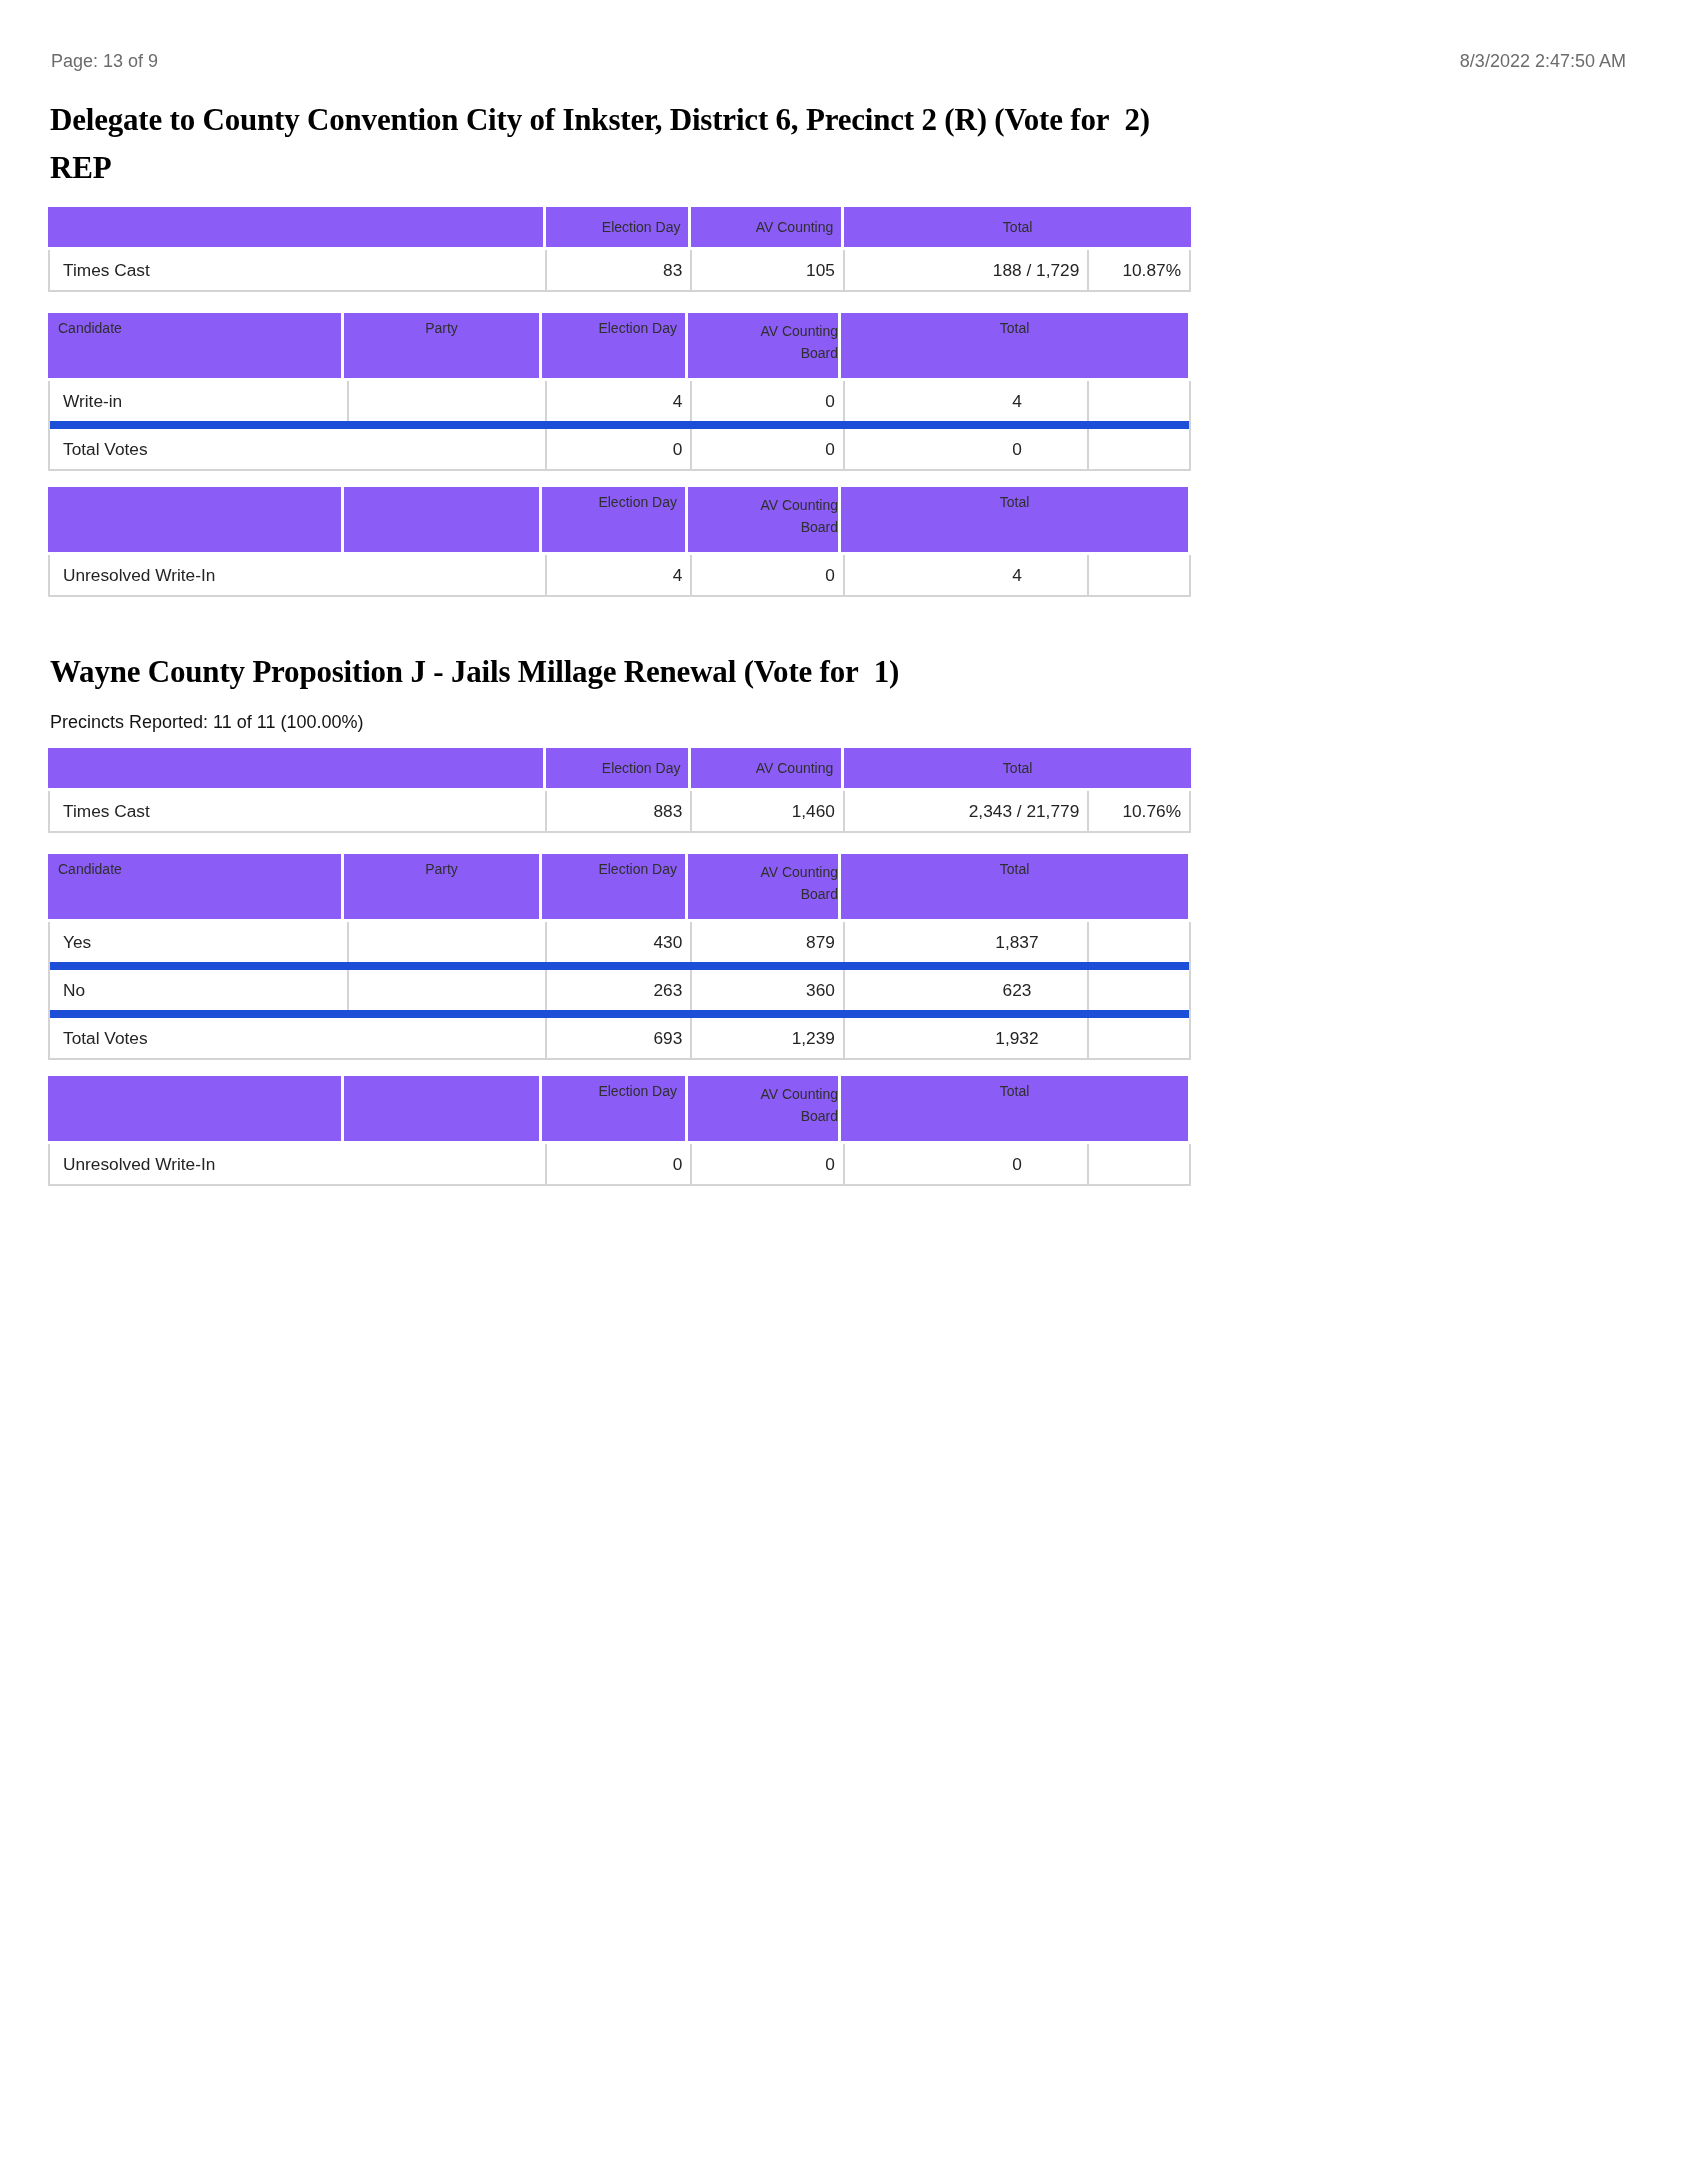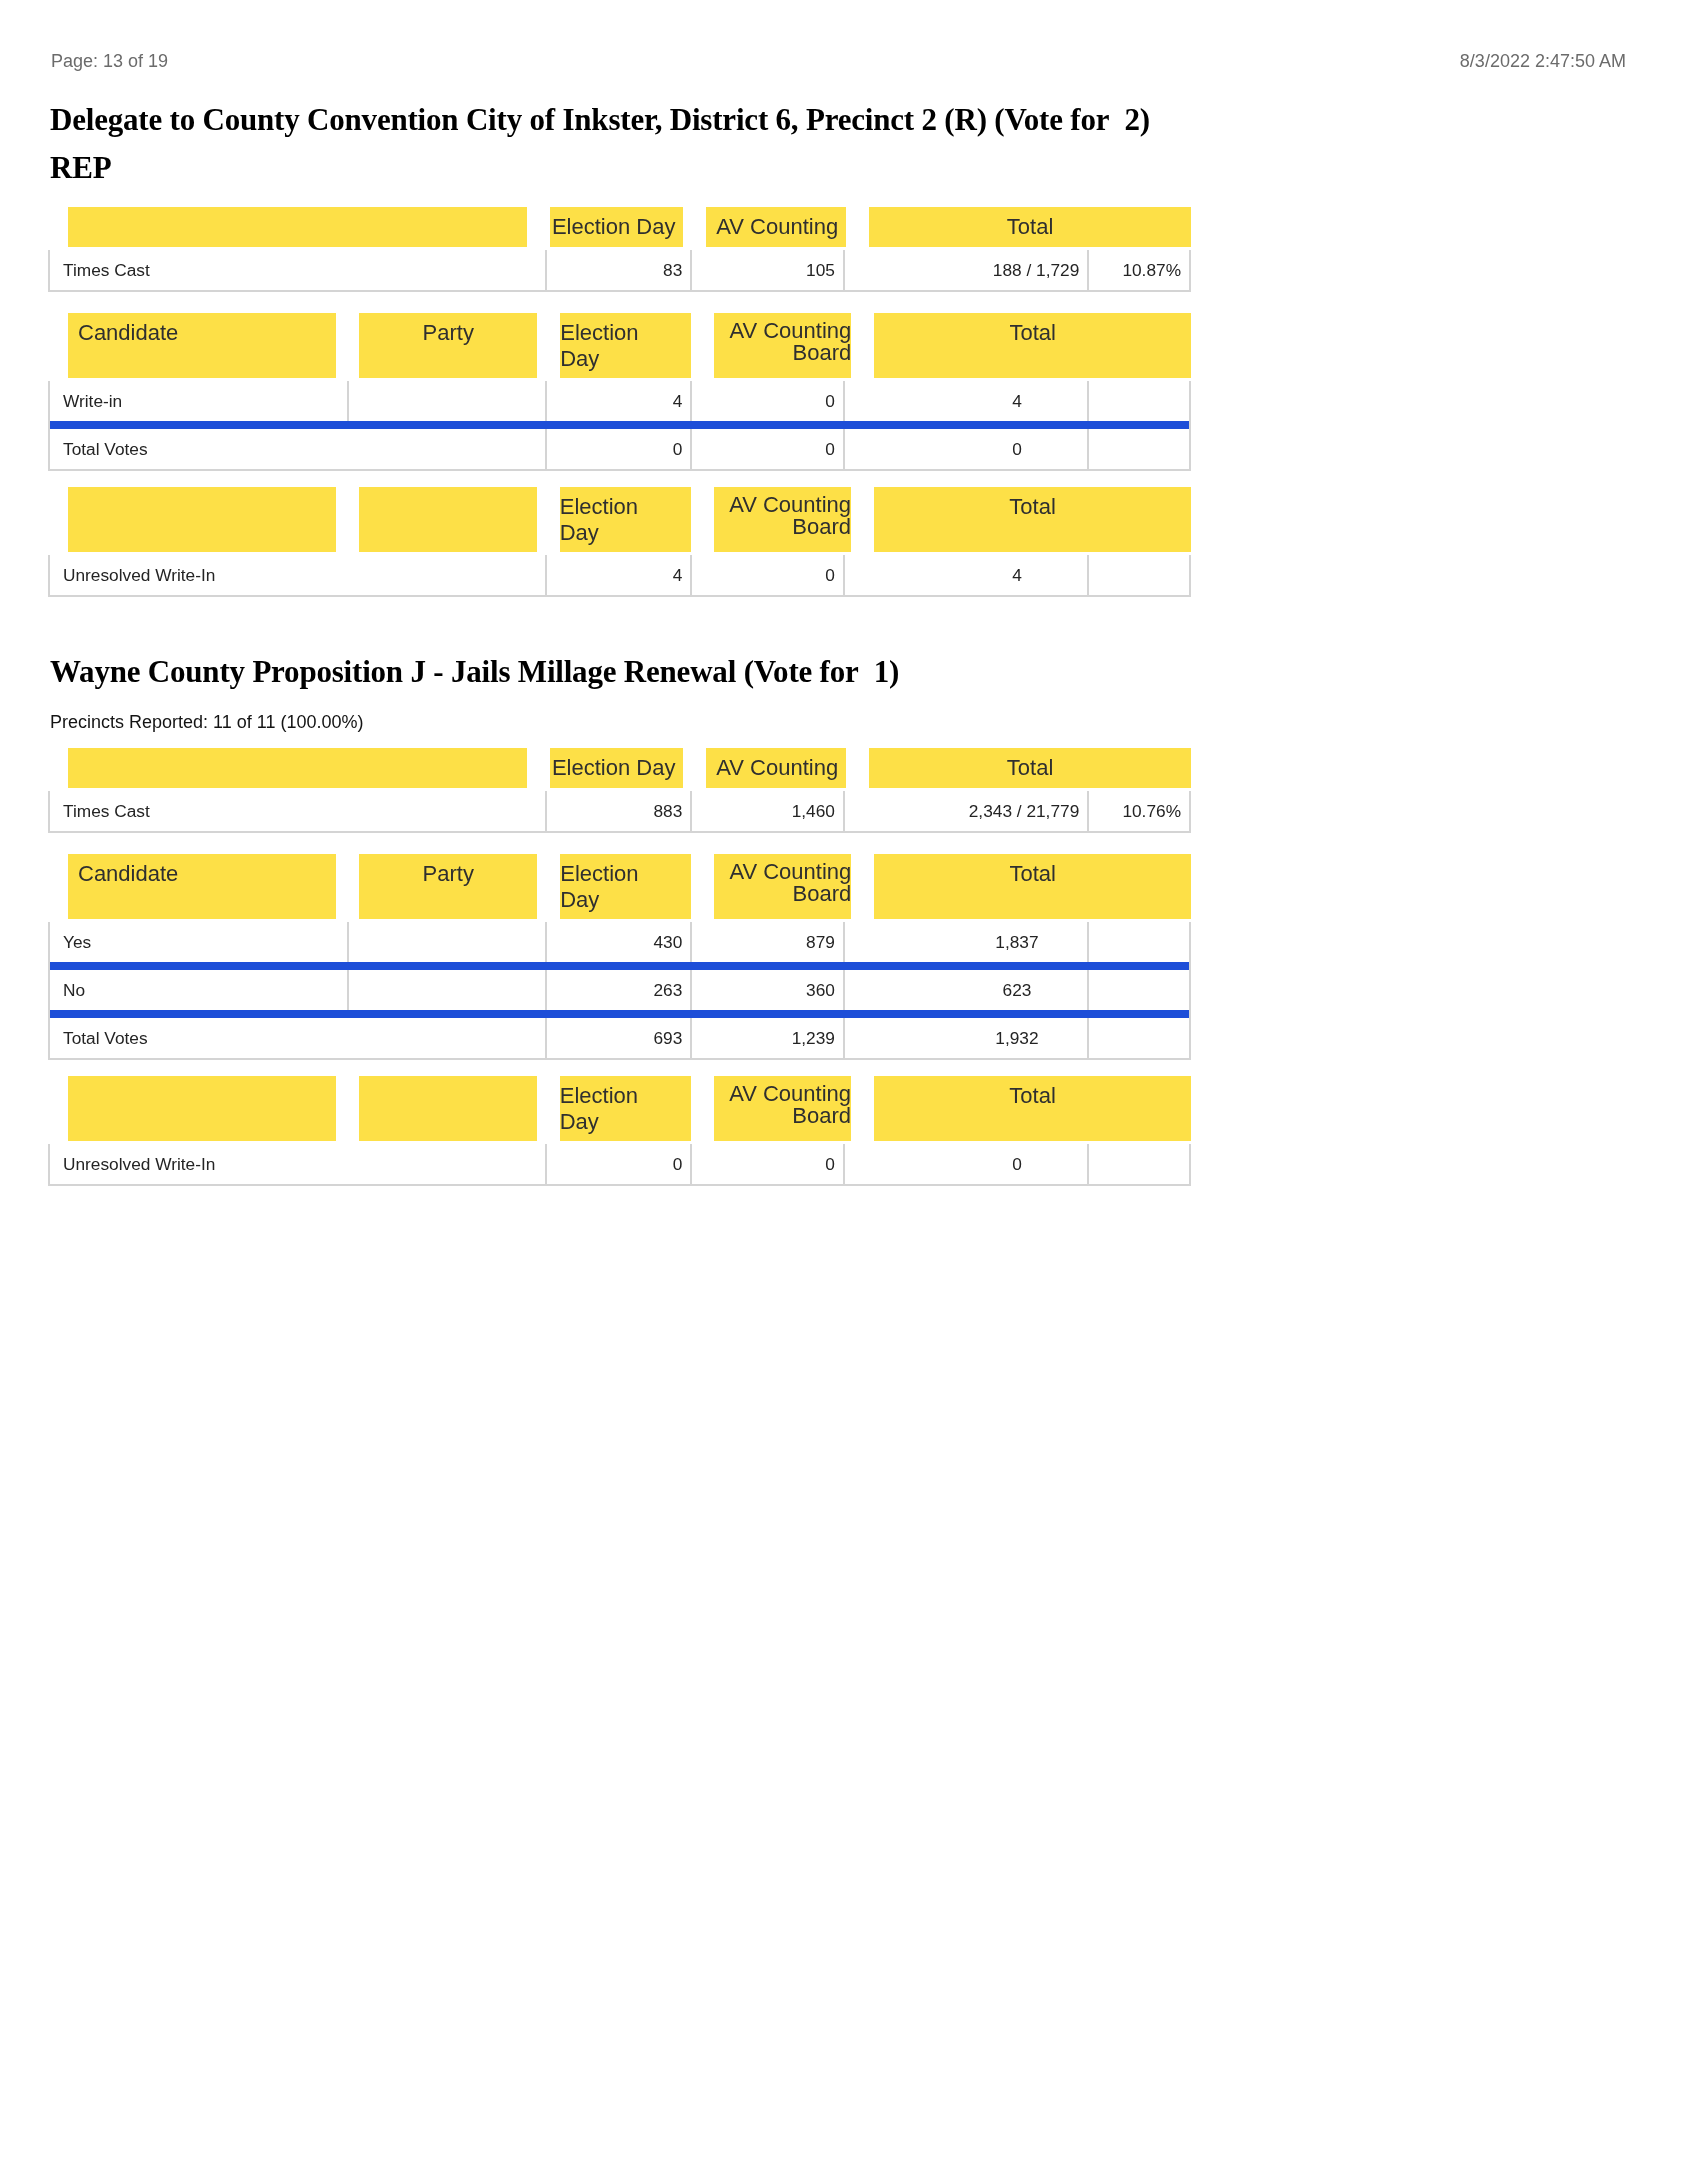--- a/index.html
+++ b/index.html
@@ -26,24 +26,23 @@
   }
   .precincts { margin:16px 0 0 50px; font-size:18px; color:#141414; }
 
   .tbl { margin-left:48px; width:1143px; }
   .tbl.summary    { margin-top:15px; }
   .tbl.candidates { margin-top:21px; }
   .tbl.unresolved { margin-top:16px; }
 
   .hdr { display:flex; }
   .hcell {
-    background:#fde047; color:#2f2f2f; font-size:22px;
+    background:#8b5cf6; color:#2f2f2f; font-size:14px;
     border-right:3px solid #ffffff;
     display:flex;
-    margin-left:20px;
   }
   .hcell:last-child { border-right:none; }
   .hdr1 .hcell { height:40px; align-items:center; }
   .hdr2 .hcell { height:65px; align-items:flex-start; padding-top:7px; }
   .hcell.left   { justify-content:flex-start; padding-left:10px; }
   .hcell.right  { justify-content:flex-end;  padding-right:8px; }
   .hcell.center { justify-content:center; }
   .hcell.col2 { flex-direction:column; align-items:flex-end; justify-content:flex-start; line-height:22px; }
 
   .rows { margin-top:3px; border:2px solid #d4d4d4; border-top:none; }
@@ -78,21 +77,21 @@
   .drow .w-cand  { width:298px; }
 
   .contest.second { margin-top:51px; }
 </style>
 </head>
 <body>
 
 <div class="page">
 
   <div class="header-row">
-    <span>Page: 13 of 19</span>
+    <span>Page: 13 of 9</span>
     <span>8/3/2022 2:47:50 AM</span>
   </div>
 
   <div class="contest">
     <div class="title-block">
       <div>Delegate to County Convention City of Inkster, District 6, Precinct 2 (R) (Vote for&nbsp; 2)</div>
       <div>REP</div>
     </div>
 
     <div class="tbl summary">

